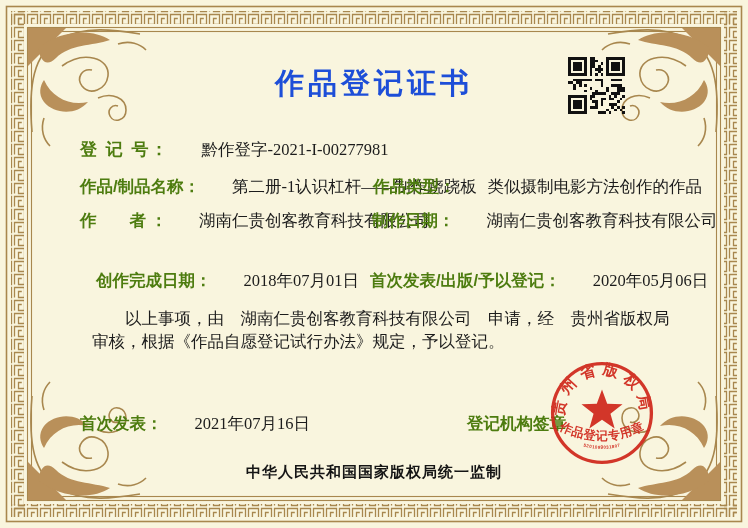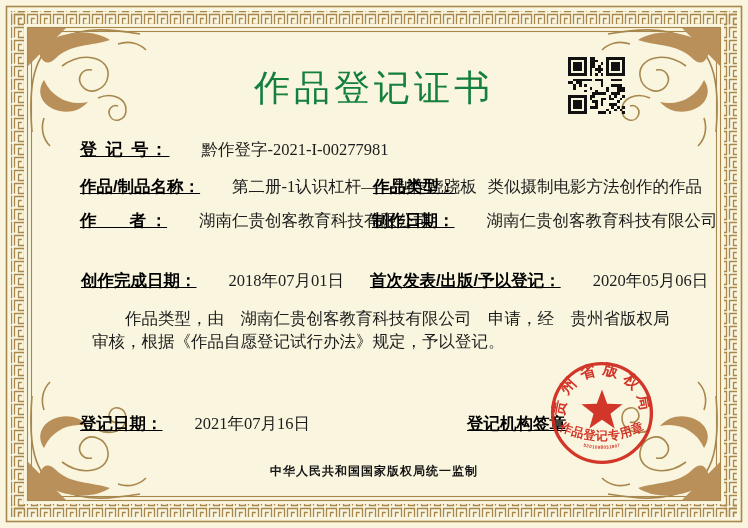--- a/index.html
+++ b/index.html
@@ -6,44 +6,44 @@
   body{
     width:748px;height:528px;position:relative;overflow:hidden;
     background:#f9f5de;
     font-family:"Liberation Sans",sans-serif;
     color:#1a1a1a;
   }
   .abs{position:absolute;}
   .border-svg{position:absolute;left:0;top:0;pointer-events:none;}
   .title{
     left:0;top:64px;width:100%;text-align:center;
-    font-family:"Liberation Serif",serif;font-weight:normal;
-    font-size:36px;letter-spacing:4px;color:#15803d;
+    font-family:"Liberation Serif",serif;font-weight:bold;
+    font-size:29px;letter-spacing:4px;color:#1d4ed8;
   }
   .qr{left:568px;top:57px;width:57px;height:57px;shape-rendering:crispEdges;}
-  .lbl{font-weight:bold;font-size:16.5px;color:#000000;text-decoration:underline;}
+  .lbl{font-weight:bold;font-size:16.5px;color:#4d7c0f;}
   .val{font-family:"Liberation Serif",serif;font-size:16.5px;color:#1c1c1c;margin-left:32px;}
   .regno{left:80px;top:138px;}
   .regno .lbl{letter-spacing:2px;font-size:17px;}
   .row2l{left:80px;top:176px;width:302px;line-height:21px;padding-left:122px;text-indent:-122px;}
   .row2r{left:372px;top:176px;width:330px;text-align:right;}
   .row3l{left:80px;top:210px;}
   .row3r{left:372px;top:210px;}
-  .row4l{left:81px;top:270px;}
+  .row4l{left:96px;top:270px;}
   .row4r{left:370px;top:270px;}
   .statement{
     left:92px;top:307px;width:578px;
     font-family:"Liberation Serif",serif;font-size:16.5px;
     line-height:23px;text-indent:2em;color:#1c1c1c;
   }
   .regdate{left:80px;top:413px;}
   .orgsign{left:467px;top:413px;}
   .footer{
     left:0;top:463px;width:100%;text-align:center;
-    font-weight:bold;font-size:12px;letter-spacing:1px;color:#151515;
+    font-weight:bold;font-size:15px;letter-spacing:1px;color:#151515;
   }
   .stamp{left:548px;top:359px;width:108px;height:108px;opacity:.93;}
   .stamp text{font-family:"Liberation Sans",sans-serif;font-weight:bold;}
 </style>
 </head>
 <body>
 
 <svg class="border-svg" width="748" height="528" viewBox="0 0 748 528">
   <defs>
     <pattern id="meander" width="13" height="13" patternUnits="userSpaceOnUse">
@@ -211,24 +211,24 @@
 </div>
 
 <div class="abs row4l">
   <span class="lbl">创作完成日期：</span><span class="val">2018年07月01日</span>
 </div>
 
 <div class="abs row4r">
   <span class="lbl">首次发表/出版/予以登记：</span><span class="val">2020年05月06日</span>
 </div>
 
-<div class="abs statement">作品类型，由　湖南仁贵创客教育科技有限公司　申请，经　贵州省版权局　审核，根据《作品自愿登记试行办法》规定，予以登记。</div>
+<div class="abs statement">以上事项，由　湖南仁贵创客教育科技有限公司　申请，经　贵州省版权局　审核，根据《作品自愿登记试行办法》规定，予以登记。</div>
 
 <div class="abs regdate">
-  <span class="lbl">登记日期：</span><span class="val">2021年07月16日</span>
+  <span class="lbl">首次发表：</span><span class="val">2021年07月16日</span>
 </div>
 
 <div class="abs orgsign">
   <span class="lbl">登记机构签章</span>
 </div>
 
 <svg class="abs stamp" viewBox="0 0 110 110">
   <defs>
     <path id="arc-top" d="M17.7,66.4 A39,39 0 1 1 92.3,66.4" fill="none"></path>
     <path id="arc-sub" d="M12,72 Q55,93 98,72" fill="none"></path>

